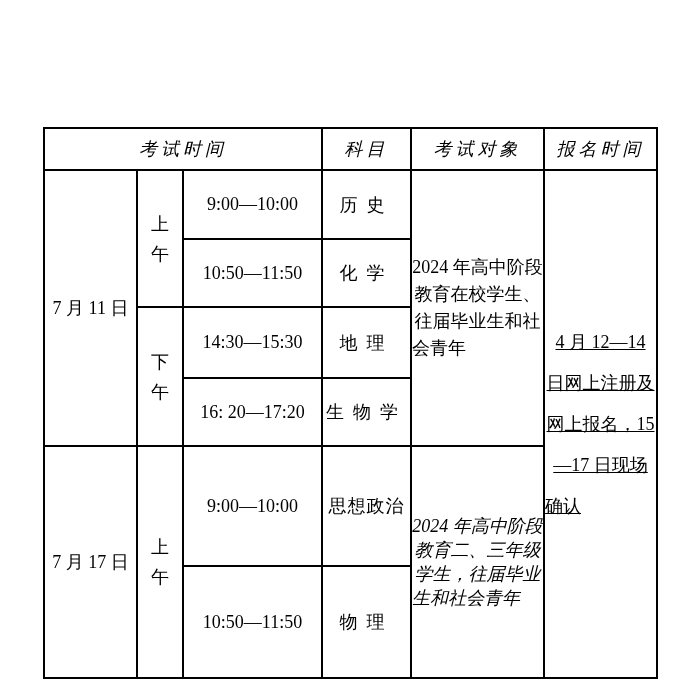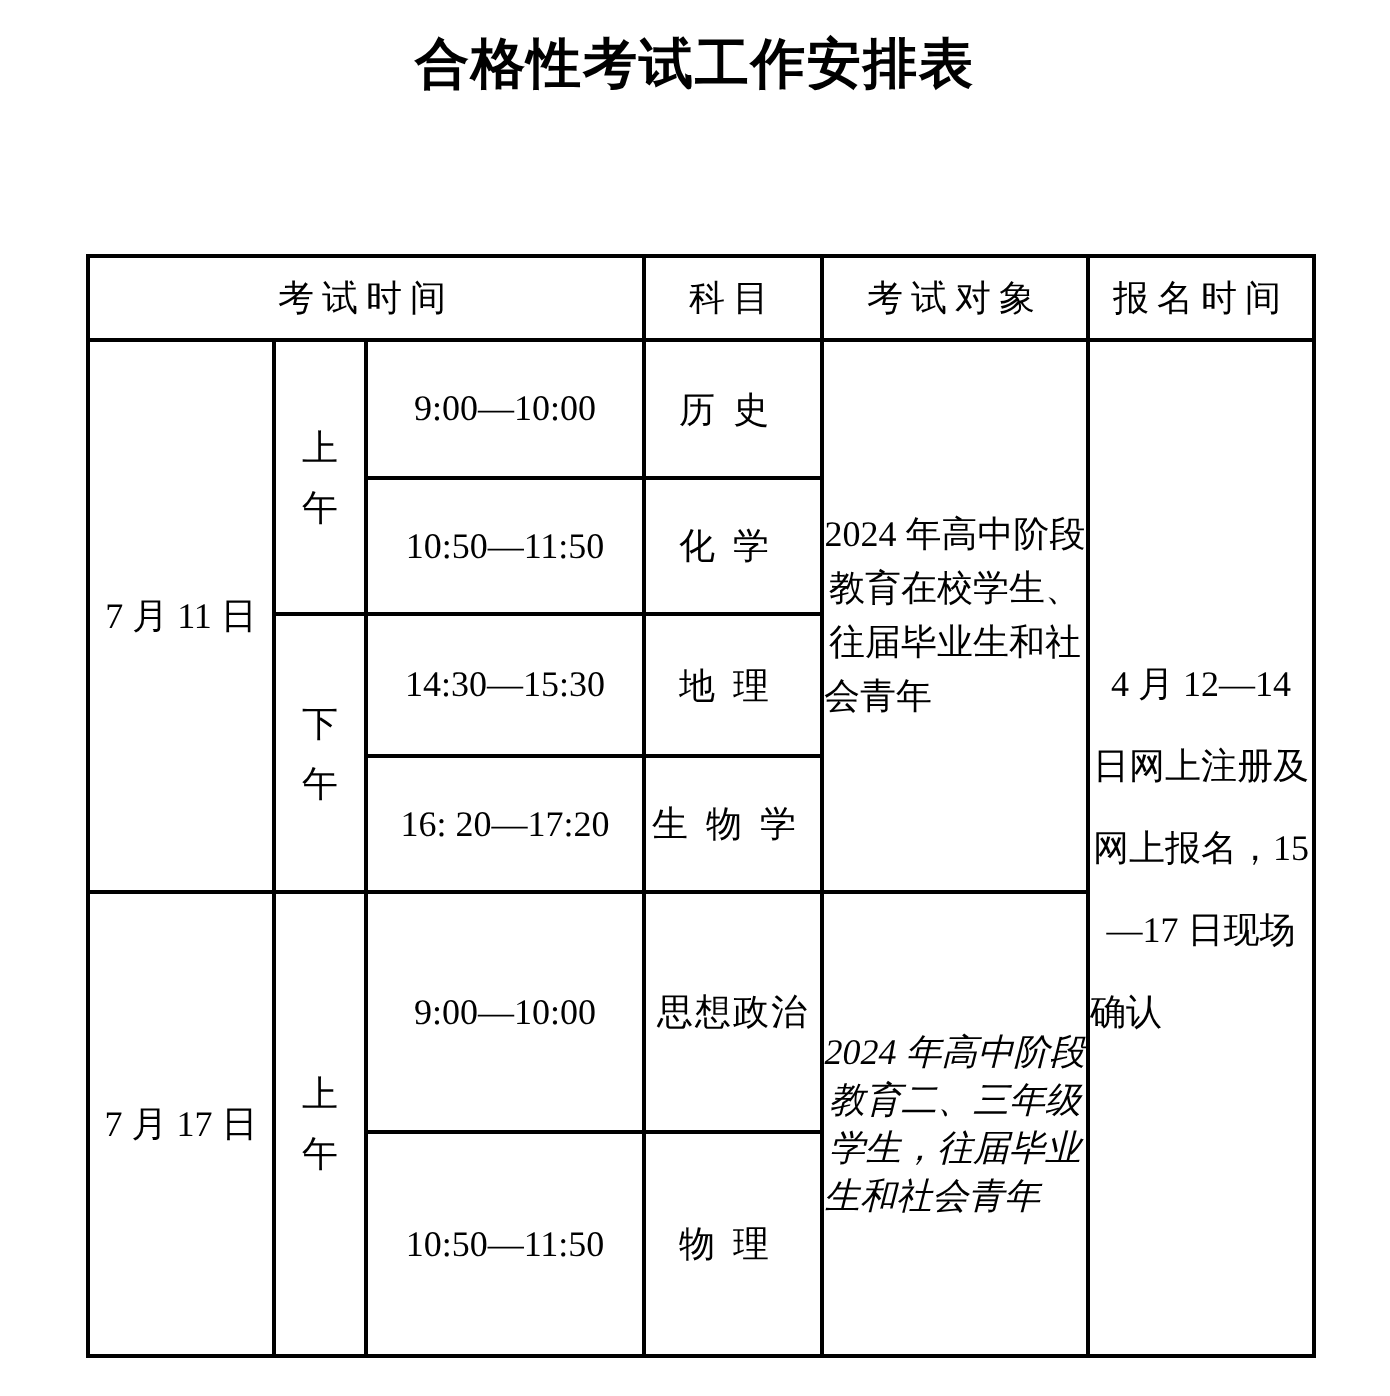--- a/index.html
+++ b/index.html
@@ -38,20 +38,21 @@
     font-weight: normal;
     font-size: 18px;
     padding: 0;
     overflow: hidden;
   }
   th.head {
     font-family: "Liberation Sans", "DejaVu Sans", sans-serif;
     font-weight: bold;
     font-size: 20px;
     letter-spacing: 4px;
+    font-style: italic;
   }
   td.date { font-size: 18px; }
   td.period { font-size: 18px; margin-left: 32px; }
   td.period .vert {
     display: inline-block;
     width: 1.15em;
     line-height: 30px;
     word-break: break-all;
     text-align: center;
   }
@@ -66,29 +67,29 @@
     padding: 0 12px;
   }
   td.target.lines-tight { line-height: 27px; }
   td.target.lines-loose { line-height: 24px; font-style: italic; }
   td.reg {
     text-align: justify;
     text-align-last: left;
     font-size: 17px;
     padding: 0 10px;
     line-height: 41px;
+    text-decoration: underline;
   }
 </style>
 </head>
 <body>
 
 <div class="page">
 
   <div class="doc-title">
-    <div>合格性考试工作安排表</div>
   </div>
 
   <table class="schedule">
     <colgroup>
       <col style="width:93px">
       <col style="width:46px">
       <col style="width:139px">
       <col style="width:89px">
       <col style="width:133px">
       <col style="width:113px">

